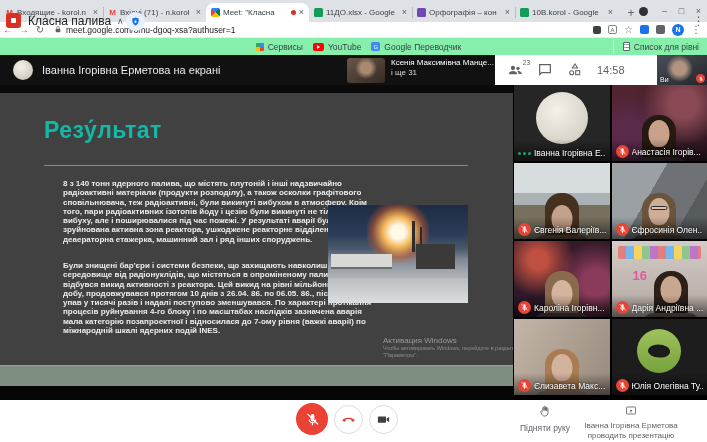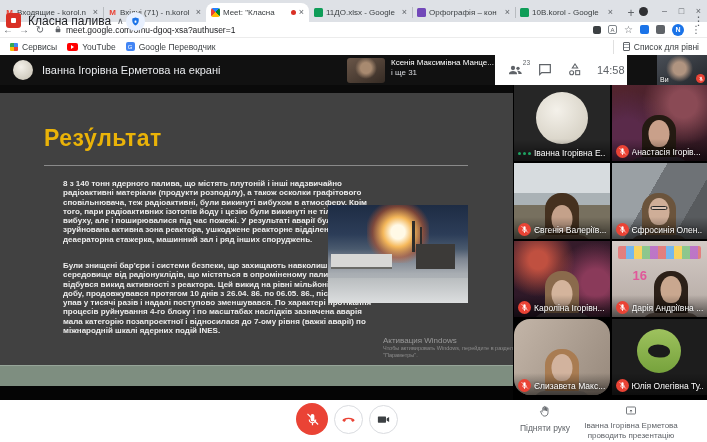--- a/index.html
+++ b/index.html
@@ -41,58 +41,58 @@
   .tr-icon{width:9px;height:9px;border:1px solid #80868b;border-radius:2px;font-size:6px;color:#5f6368;
            display:flex;align-items:center;justify-content:center;line-height:1;}
   .star{font-size:10px;color:#5f6368;line-height:1;}
   .sq-blue{width:9px;height:9px;background:#1a73e8;border-radius:2px;}
   .puzzle{width:9px;height:9px;background:#5f6368;border-radius:2px;}
   .avatar-n{width:12px;height:12px;border-radius:50%;background:#1a73e8;color:#fff;font-size:7px;
             display:flex;align-items:center;justify-content:center;font-weight:bold;}
   .kebab{font-size:10px;color:#5f6368;}
 
   
-  .bookmarks{left:0;top:38px;width:707px;height:17px;background:#ffffff;display:flex;align-items:center;
-             font-size:8.5px;color:#3c4043;}
+  .bookmarks{left:0;top:38px;width:707px;height:17px;background:#86efac;display:flex;align-items:center;
+             font-size:8.5px;color:#3c4043;justify-content:center;}
   .bm{display:flex;align-items:center;gap:4px;margin-left:10px;}
   .apps-grid{width:8px;height:8px;border-radius:1px;background:conic-gradient(#4285f4 0 25%,#ea4335 0 50%,#fbbc04 0 75%,#34a853 0);}
   .yt{width:11px;height:8px;background:#f00;border-radius:2px;position:relative;}
   .yt i{position:absolute;left:4px;top:2px;border-left:3px solid #fff;border-top:2px solid transparent;border-bottom:2px solid transparent;}
   .gt{width:9px;height:9px;background:#4285f4;border-radius:2px;color:#fff;font-size:6px;display:flex;align-items:center;justify-content:center;}
   .readlist{position:absolute;right:8px;display:flex;align-items:center;gap:4px;}
   .readlist:before{content:"";position:absolute;left:-10px;top:-2px;bottom:-2px;width:1px;background:#e0e0e0;}
   .page-ic{width:7px;height:9px;border:1px solid #5f6368;border-radius:1px;
            background:repeating-linear-gradient(#fff 0 1px,#9aa0a6 1px 2px,#fff 2px 3px);}
 
   
   .meetbar{left:0;top:55px;width:707px;height:30px;background:#111;}
   .pres-avatar{left:13px;top:60px;width:20px;height:20px;border-radius:50%;
                background:radial-gradient(circle at 40% 35%,#f4f1ea,#cfcabd 75%);}
   .pres-name{left:42px;top:55px;height:30px;display:flex;align-items:center;font-size:11px;color:#e8eaed;}
   .pin-thumb{left:347px;top:58px;width:38px;height:25px;border-radius:3px;overflow:hidden;
              background:radial-gradient(circle at 50% 40%,#a88a70 0 22%,transparent 45%),linear-gradient(150deg,#6a5648,#352b24);}
   .pin-text{left:391px;top:58px;font-size:8px;color:#fff;line-height:1.25;}
   .pin-text .more{color:#dadce0;}
-  .meet-white{left:495px;top:55px;width:132px;height:30px;background:#fff;display:flex;align-items:center;
+  .meet-white{left:495px;top:55px;width:178px;height:30px;background:#fff;display:flex;align-items:center;
               gap:14px;padding-left:12px;}
   .mi{width:16px;height:16px;position:relative;}
   .mi svg{width:16px;height:16px;}
   .count-sup{position:absolute;right:-7px;top:-3px;font-size:6.5px;color:#5f6368;}
   .clock{font-size:11px;color:#5f6368;}
   .you-tile{left:657px;top:55px;width:50px;height:30px;overflow:hidden;
             background:radial-gradient(circle at 45% 45%,#b09480 0 20%,transparent 42%),linear-gradient(150deg,#4a4f57,#23262b);}
   .you-label{position:absolute;left:3px;bottom:2px;font-size:7px;color:#fff;text-shadow:0 0 2px #000;}
   .mini-mute{position:absolute;right:2px;bottom:2px;width:9px;height:9px;border-radius:50%;background:#ea4335;
              display:flex;align-items:center;justify-content:center;}
   .mini-mute svg{width:6px;height:6px;}
 
   
   .share-black{left:0;top:85px;width:513px;height:8px;background:#0a0a0a;}
   .slide{left:0;top:93px;width:513px;height:272px;background:#414141;overflow:hidden;}
-  .slide-title{position:absolute;left:44px;top:32px;font-size:23px;font-weight:bold;color:#eab308;letter-spacing:.5px;}
+  .slide-title{position:absolute;left:44px;top:24px;font-size:23px;font-weight:bold;color:#14b8a6;letter-spacing:.5px;}
   .slide-rule{position:absolute;left:44px;top:72px;width:424px;height:1px;background:#8a8a8a;}
   .slide-p{position:absolute;left:15px;width:312px;font-size:8px;font-weight:bold;color:#ededed;line-height:9.3px;margin-left:48px;}
   .p1{top:86px;}
   .p2{top:168px;}
   .photo{position:absolute;left:328px;top:112px;width:140px;height:98px;overflow:hidden;
          background:linear-gradient(180deg,#1e2c44 0%,#2c3d58 30%,#4a5a6e 45%,#7d8591 55%,#a8adb2 70%,#c6c9cb 100%);}
   .flare{position:absolute;left:28%;top:-4%;width:62px;height:62px;
          background:radial-gradient(circle,#fff9e6 0 16%,rgba(255,190,90,.95) 34%,rgba(210,90,40,.5) 58%,transparent 75%);}
   .bldgL{position:absolute;left:2%;top:50%;width:44%;height:13%;background:#d8d8d6;box-shadow:0 2px 0 #6a6a66;}
   .bldgR{position:absolute;right:9%;top:40%;width:28%;height:25%;background:#3c3a38;}
@@ -135,21 +135,21 @@
   .t-efrosinia{background:linear-gradient(120deg,#9aa0a4 0 40%,#6e7276 40% 75%,#585b5e 75%);}
   .glasses{position:absolute;left:50%;top:13px;transform:translateX(-50%);width:17px;height:4px;
            border:1px solid #2a2a2a;border-radius:2px;background:rgba(255,255,255,.25);}
   .t-karolina{background:radial-gradient(circle at 25% 25%,#c05040 0 10%,transparent 40%),
               radial-gradient(circle at 85% 55%,#8a3a5a 0 15%,transparent 45%),
               linear-gradient(160deg,#3a1d2c,#241524);}
   .t-daria{background:linear-gradient(#d4cbc6,#b3a8a2);}
   .letters{position:absolute;top:5px;left:6px;right:6px;height:13px;border-radius:2px;opacity:.85;
            background:repeating-linear-gradient(90deg,#e57373 0 8px,#64b5f6 8px 16px,#ffd54f 16px 24px,#81c784 24px 32px,#ba68c8 32px 40px);}
   .sixteen{position:absolute;left:22%;top:36%;color:#e0589a;font-weight:bold;font-size:13px;}
-  .t-elizaveta{background:linear-gradient(120deg,#c3b5a8,#97897c);border-radius:16px;}
+  .t-elizaveta{background:linear-gradient(120deg,#c3b5a8,#97897c);}
   .t-yulia{background:#1d1d1d;}
   .green-avatar{position:absolute;left:50%;top:42%;transform:translate(-50%,-50%);width:44px;height:44px;border-radius:50%;
                 background:linear-gradient(#9ec25e,#76a23c);}
   .cow{position:absolute;left:50%;top:50%;transform:translate(-50%,-50%);width:22px;height:13px;background:#1b1b1b;
        border-radius:50% 60% 45% 55%;}
 
   
   .bottombar{left:0;top:400px;width:707px;height:42px;background:#fff;}
   .rec-badge{left:6px;top:13px;width:15px;height:15px;border-radius:3px;background:#d93025;
              display:flex;align-items:center;justify-content:center;}

